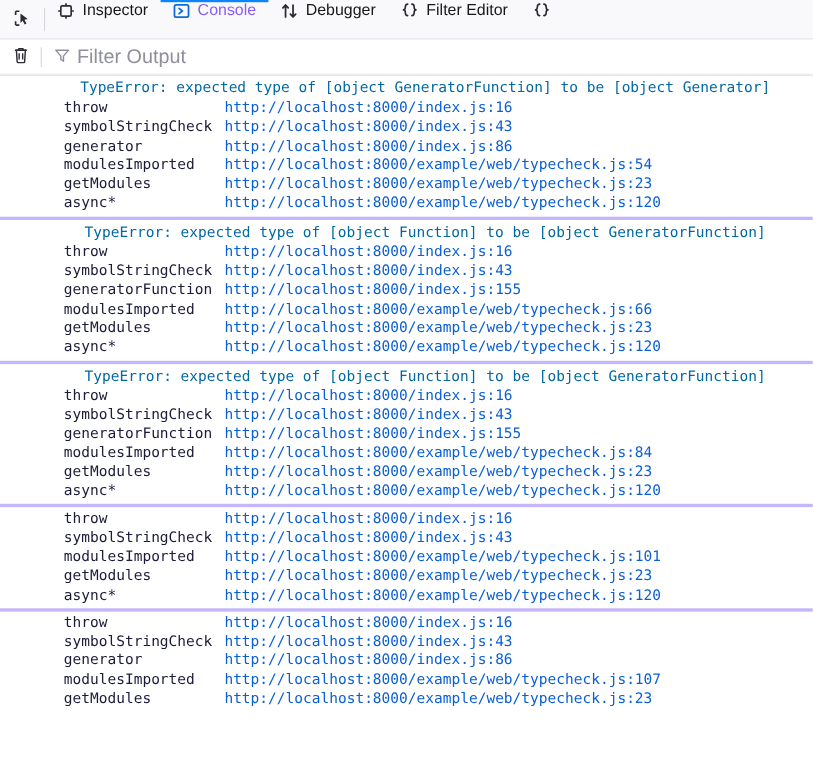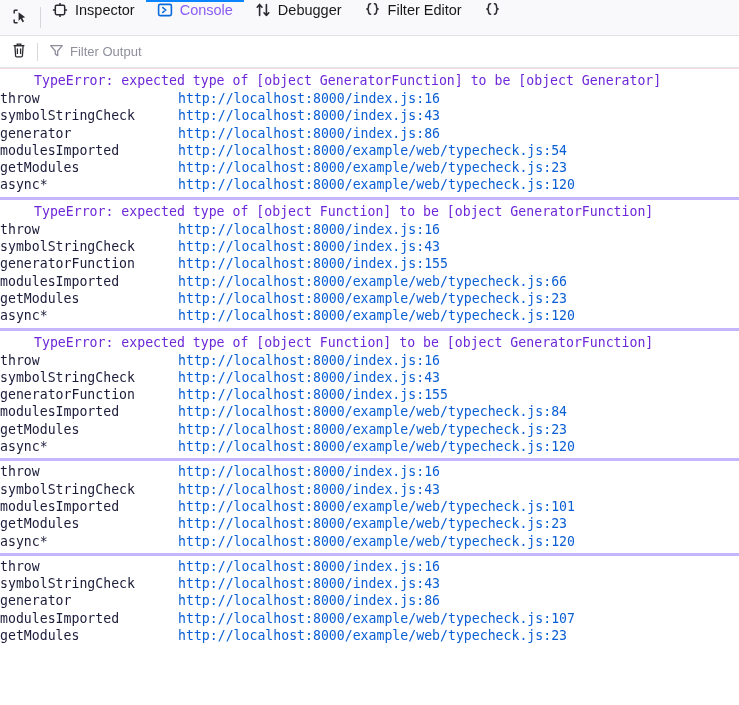--- a/index.html
+++ b/index.html
@@ -100,21 +100,21 @@
     padding-left: 11px;
     height: 100%;
     min-width: 0;
   }
   .filter-wrap svg { color: #8f8f9d; flex: 0 0 auto; }
   .filter-input {
     border: none;
     outline: none;
     background: transparent;
     font-family: "Liberation Sans", sans-serif;
-    font-size: 13px;
+    font-size: 18px;
     color: #3b82f6;
     flex: 1 1 auto;
     height: 100%;
     padding: 0;
     min-width: 0;
   }
   .filter-input::placeholder { color: #8f8f9d; opacity: 1; }
 
   
   .output {
@@ -123,33 +123,34 @@
     background: #ffffff;
   }
   .msg {
     border-top: 3px solid #c4b5fd;
     padding: 2px 0 3px 0;
     background: #ffffff;
     font-family: "DejaVu Sans Mono", "Liberation Mono", monospace;
   }
   .msg:first-child { border-top: 1px solid #f6d9dd; }
   .msg-head {
-    color: #6d28d9;
+    color: #0369a1;
     font-size: 13.2px;
     line-height: 19px;
     padding-left: 34px;
     white-space: pre;
+    text-align: center;
   }
   .frames { padding-top: 0; }
   .frame {
     display: flex;
     line-height: 17.3px;
     font-size: 13.2px;
     white-space: pre;
-    gap: 32px;
+    padding-left: 58px;
   }
   .frame-fn {
     color: #1b1b3a;
     flex: 0 0 146px;
     overflow: hidden;
   }
   .frame-link {
     color: #0b5fd4;
     cursor: pointer;
     text-decoration: none;

